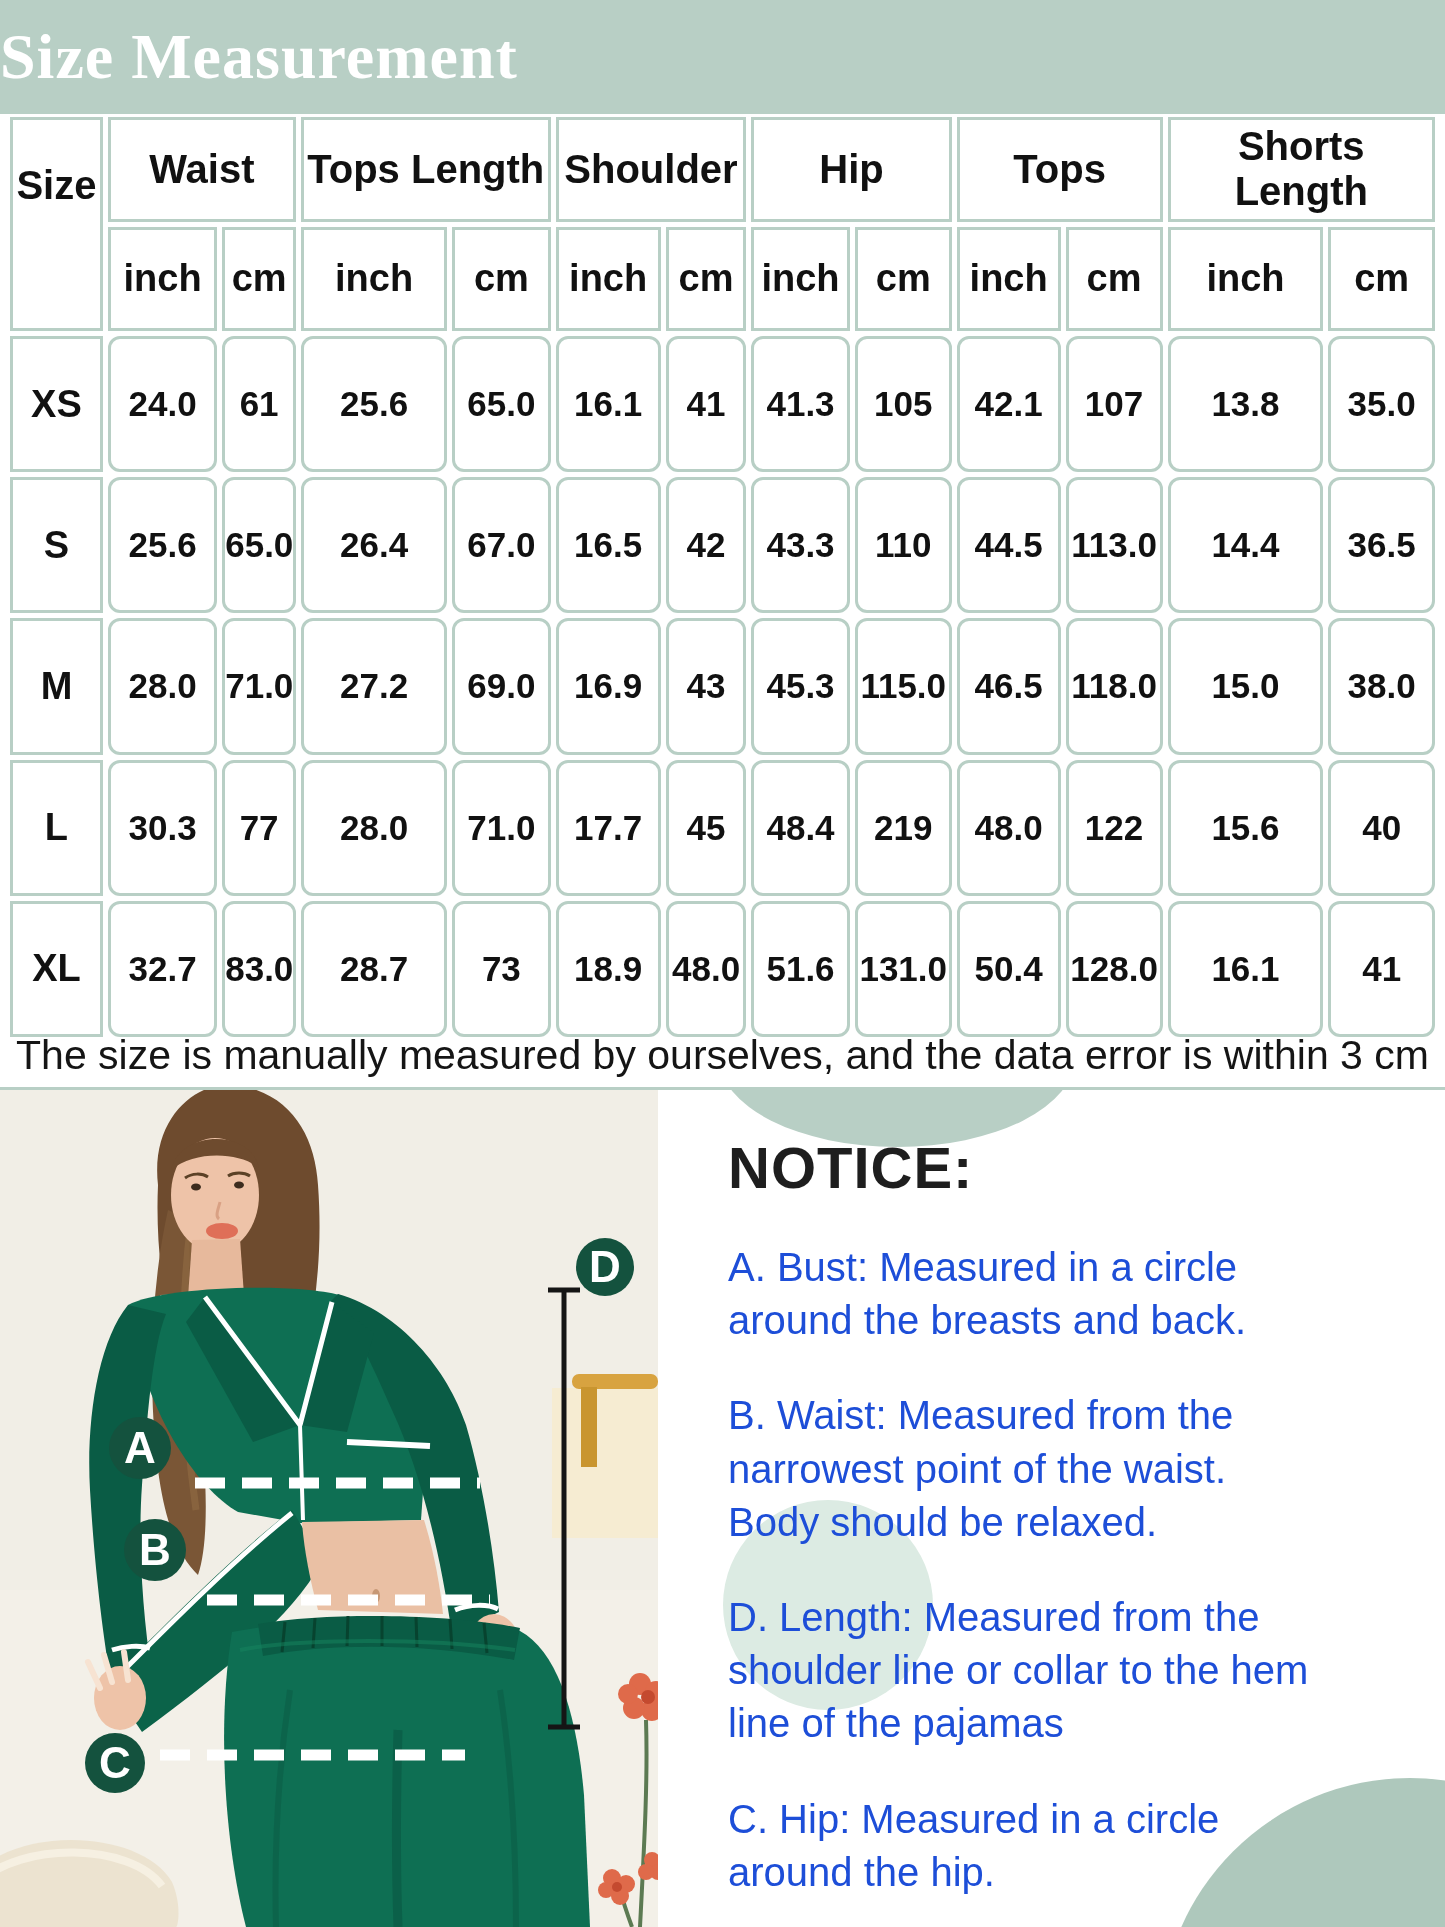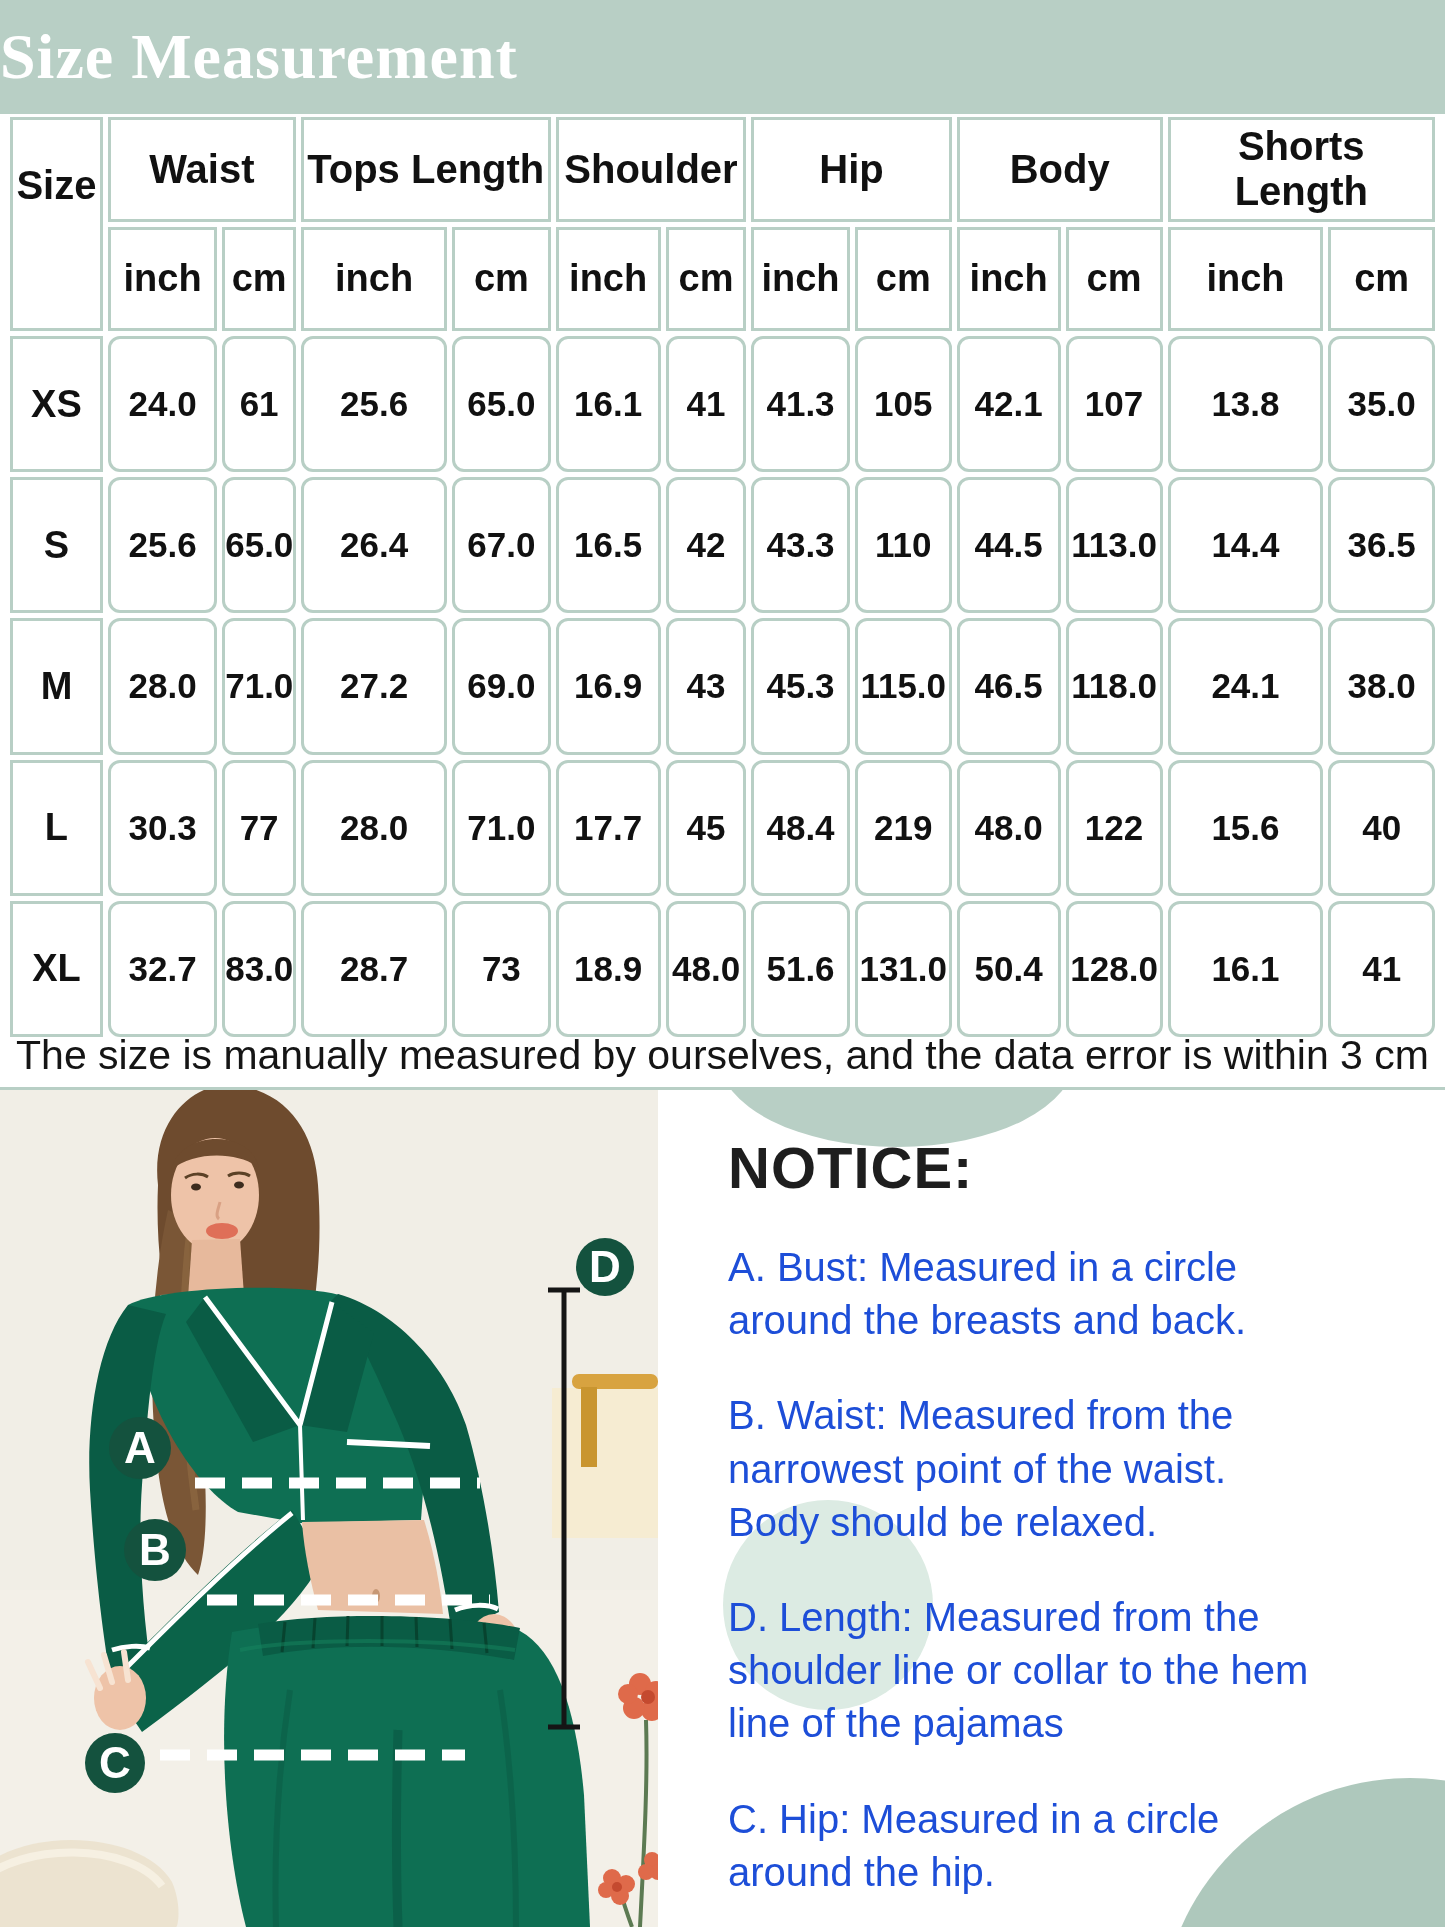--- a/index.html
+++ b/index.html
@@ -74,21 +74,21 @@
           <col style="width:11.4%">
         <col style="width:7.8%">
       </colgroup>
       <thead>
           <tr class="grp-row">
             <th rowspan="2" class="size-cell">Size</th>
             <th colspan="2">Waist</th>
             <th colspan="2">Tops Length</th>
             <th colspan="2">Shoulder</th>
             <th colspan="2">Hip</th>
-            <th colspan="2">Body</th>
+            <th colspan="2">Tops</th>
             <th colspan="2">Shorts Length</th>
           </tr>
           <tr class="unit-row">
             <th>inch</th>
             <th>cm</th>
             <th>inch</th>
             <th>cm</th>
             <th>inch</th>
             <th>cm</th>
             <th>inch</th>
@@ -135,21 +135,21 @@
             <td>28.0</td>
             <td>71.0</td>
             <td>27.2</td>
             <td>69.0</td>
             <td>16.9</td>
             <td>43</td>
             <td>45.3</td>
             <td>115.0</td>
             <td>46.5</td>
             <td>118.0</td>
-            <td>24.1</td>
+            <td>15.0</td>
             <td>38.0</td>
           </tr>
           <tr>
             <th>L</th>
             <td>30.3</td>
             <td>77</td>
             <td>28.0</td>
             <td>71.0</td>
             <td>17.7</td>
             <td>45</td>

